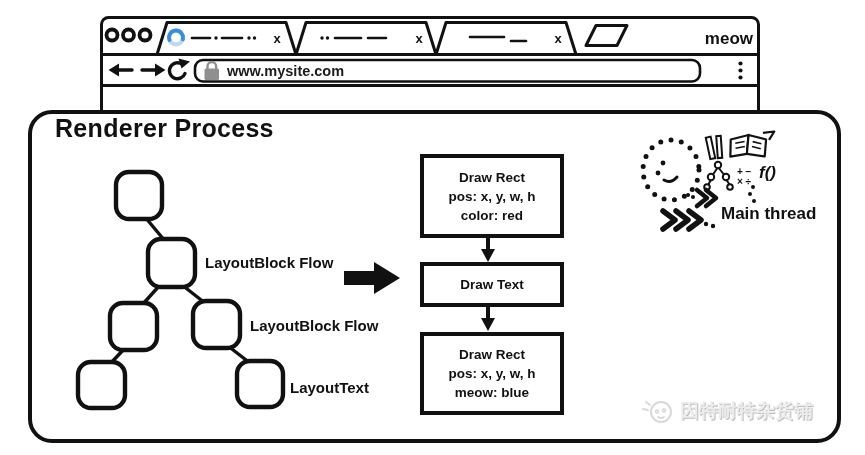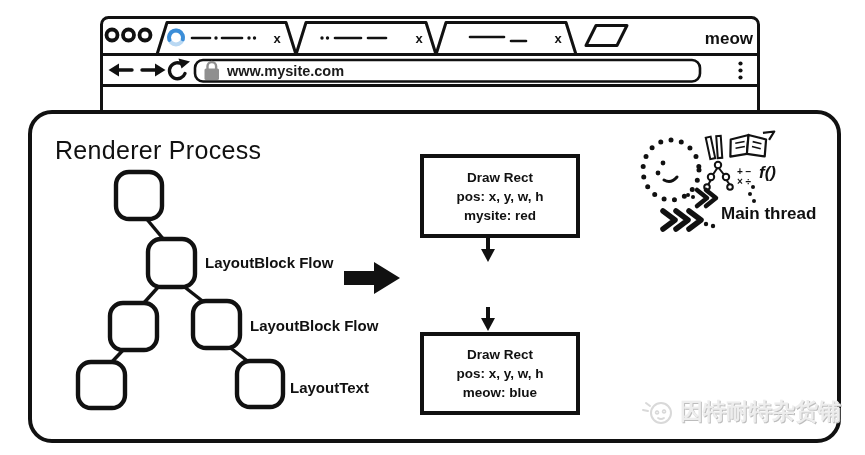--- a/index.html
+++ b/index.html
@@ -3,31 +3,31 @@
 <meta charset="utf-8">
 <style>
   html,body{margin:0;padding:0;background:#fff;}
   .stage{position:relative;width:865px;height:455px;background:#fff;overflow:hidden;
          font-family:"Liberation Sans",sans-serif;color:#111;}
   .abs{position:absolute;}
   svg text{font-family:"Liberation Sans",sans-serif;}
   
   .panel{left:28px;top:110px;width:813px;height:333px;background:#fff;
          border:4px solid #111;border-radius:24px;box-sizing:border-box;z-index:2;}
-  .panel-title{left:55px;top:136px;font-size:25px;font-weight:400;letter-spacing:.3px;z-index:3;}
-  .record-card{left:420px;width:160px;background:#fff;border:4px solid #111;box-sizing:border-box;
+  .panel-title{left:55px;top:114px;font-size:25px;font-weight:700;letter-spacing:.3px;z-index:3;}
+  .record-card{left:420px;width:144px;background:#fff;border:4px solid #111;box-sizing:border-box;
                display:flex;flex-direction:column;align-items:center;justify-content:center;
                font-size:13.5px;font-weight:700;line-height:19px;text-align:center;z-index:3;}
   .card-1{top:154px;height:84px;}
   .card-2{top:262px;height:45px;}
   .card-3{top:332px;height:83px;}
   .paint-heading{left:582px;top:306px;font-size:27px;font-weight:800;z-index:3;}
   .z3{z-index:3;}
   .watermark{left:641px;top:396px;display:flex;align-items:center;gap:5px;z-index:4;}
-  .watermark-text{font-size:23px;font-weight:700;color:#ededed;
+  .watermark-text{font-size:19px;font-weight:700;color:#ededed;
                   text-shadow:1px 1px 0 #bdbdbd;white-space:nowrap;}
 </style>
 </head>
 <body>
 
 <div class="stage">
 
   <svg class="abs" style="left:100px;top:16px;z-index:1;" width="660" height="95" viewBox="0 0 660 95">
 
     <rect x="1.5" y="1.5" width="657" height="130" rx="7" fill="#fff" stroke="#111" stroke-width="3"></rect>
@@ -132,28 +132,31 @@
     <text x="222" y="230" font-size="15" font-weight="700" fill="#111">LayoutText</text>
   </svg>
 
   <svg class="abs z3" style="left:340px;top:256px;" width="66" height="44" viewBox="0 0 66 44">
     <polygon points="4,15 34,15 34,6 60,22 34,38 34,29 4,29" fill="#111"></polygon>
   </svg>
 
   <div class="abs record-card card-1">
     <div>Draw Rect</div>
     <div>pos: x, y, w, h</div>
-    <div>mysite: red</div>
+    <div>color: red</div>
   </div>
 
   <svg class="abs z3" style="left:478px;top:238px;" width="20" height="25" viewBox="0 0 20 25">
     <line x1="10" y1="0" x2="10" y2="13" stroke="#111" stroke-width="4"></line>
     <polygon points="3,11 17,11 10,24" fill="#111"></polygon>
   </svg>
 
+  <div class="abs record-card card-2">
+    <div>Draw Text</div>
+  </div>
 
   <svg class="abs z3" style="left:478px;top:307px;" width="20" height="25" viewBox="0 0 20 25">
     <line x1="10" y1="0" x2="10" y2="13" stroke="#111" stroke-width="4"></line>
     <polygon points="3,11 17,11 10,24" fill="#111"></polygon>
   </svg>
 
   <div class="abs record-card card-3">
     <div>Draw Rect</div>
     <div>pos: x, y, w, h</div>
     <div>meow: blue</div>

